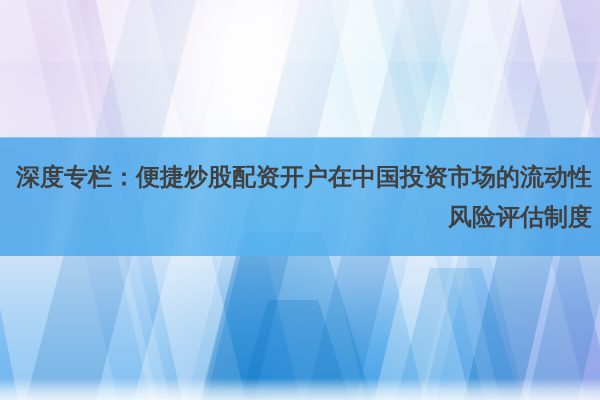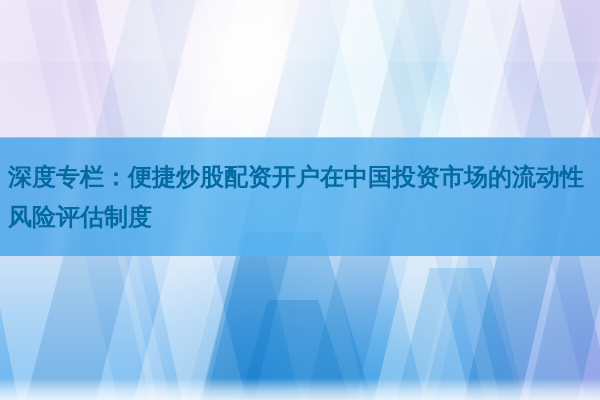--- a/index.html
+++ b/index.html
@@ -142,22 +142,22 @@
     left: 0; top: 0;
     width: 600px; height: 1px;
     background: rgba(255,255,255,0.30);
   }
 
   .title-text {
     position: relative;
     z-index: 3;
     width: 584px;
     margin: 0;
-    text-align: left;
-    color: #0369a1;
+    text-align: right;
+    color: #404040;
     font-family: "Liberation Sans", "DejaVu Sans", sans-serif;
     font-size: 24px;
     font-weight: 700;
     line-height: 40px;
     letter-spacing: 0px;
     white-space: normal;
     word-break: break-all;
     text-rendering: optimizeLegibility;
   }
 

